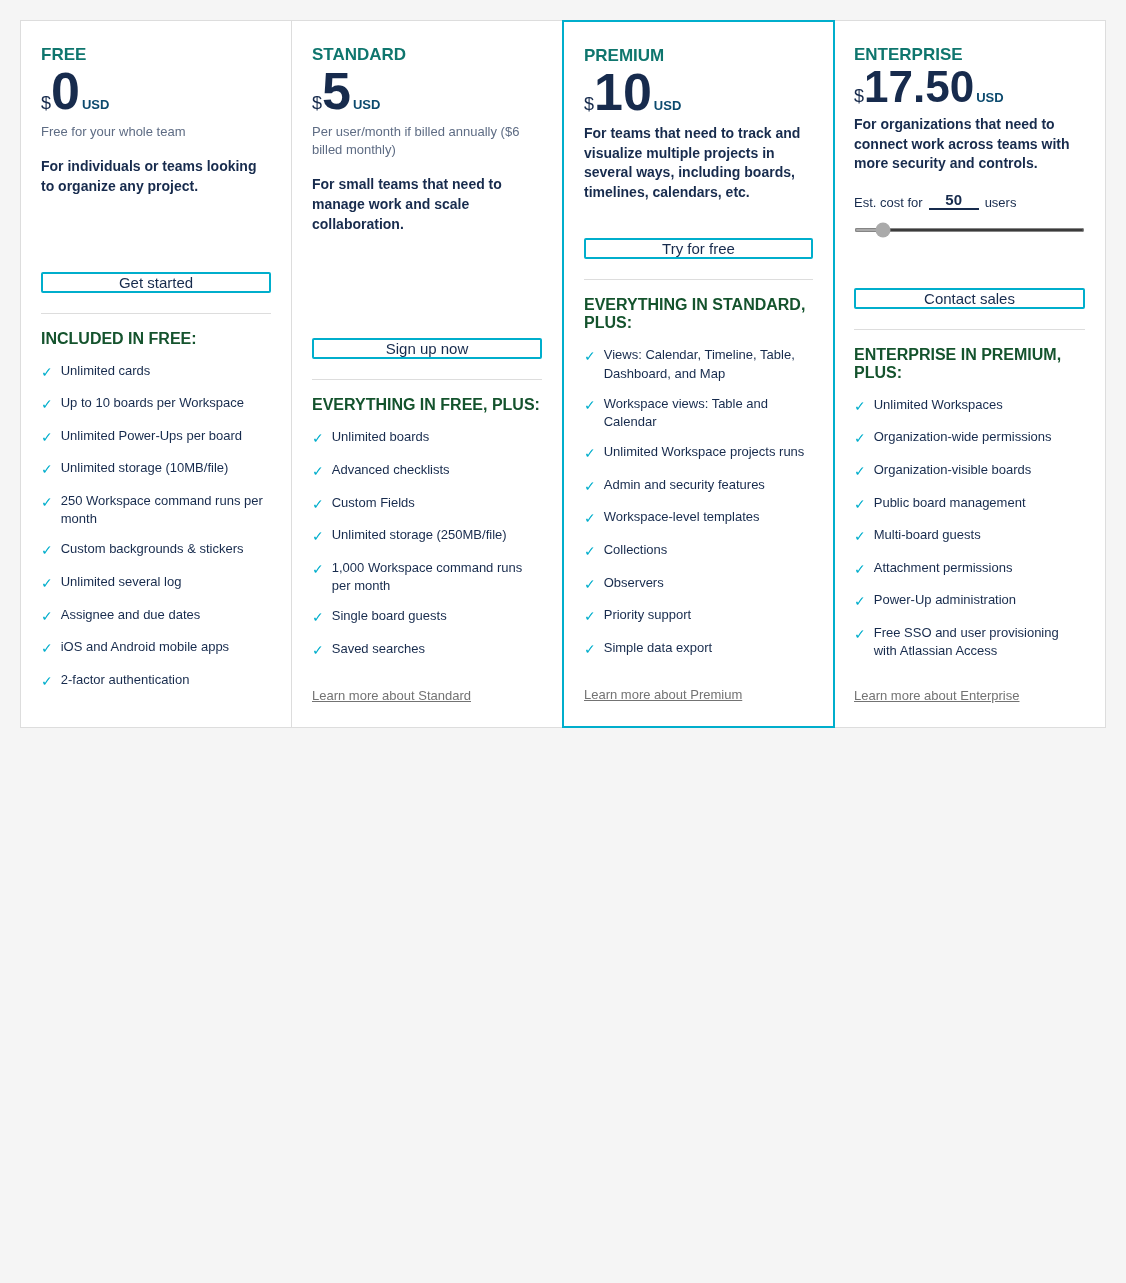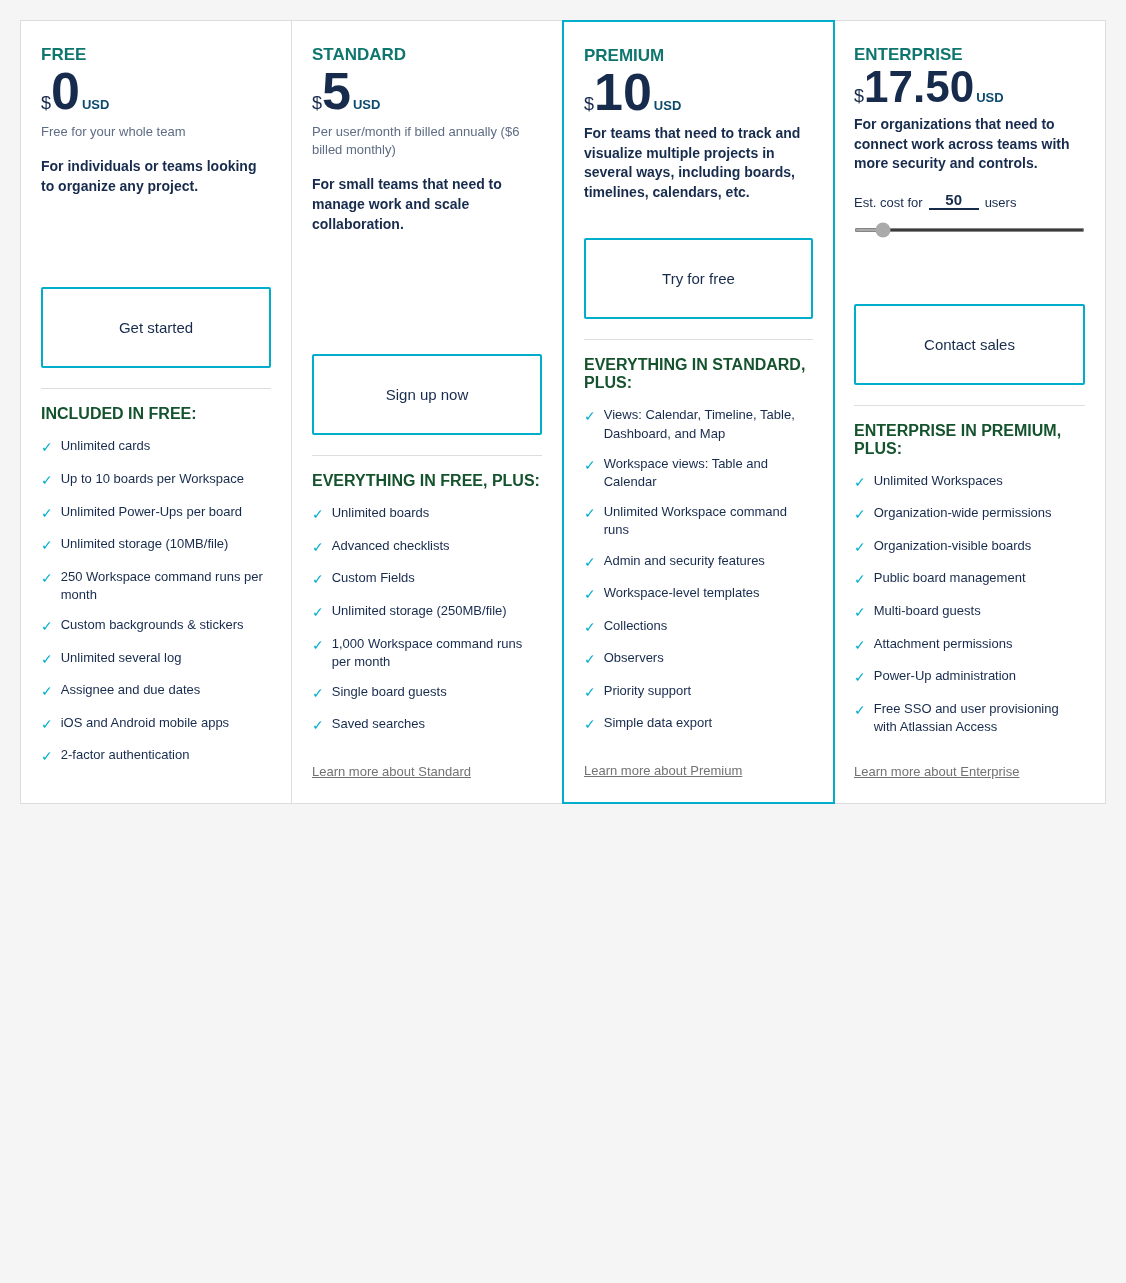--- a/index.html
+++ b/index.html
@@ -94,21 +94,21 @@
     }
     .slider {
       width: 100%;
       height: 4px;
       accent-color: #aaa;
     }
     .spacer { flex: 1; min-height: 20px; }
     .cta-button {
       display: block;
       width: 100%;
-      padding: 30px;
+      padding: 0;
       border: 2px solid #00aecc;
       background: #fff;
       color: #172b4d;
       font-size: 15px;
       font-weight: 400;
       cursor: pointer;
       text-align: center;
       margin-bottom: 20px;
       border-radius: 2px;
     }
@@ -272,21 +272,21 @@
         <li class="feature-item">
           <span class="check-icon">✓</span>
           <span>Views: Calendar, Timeline, Table, Dashboard, and Map</span>
         </li>
         <li class="feature-item">
           <span class="check-icon">✓</span>
           <span>Workspace views: Table and Calendar</span>
         </li>
         <li class="feature-item">
           <span class="check-icon">✓</span>
-          <span>Unlimited Workspace command runs</span>
+          <span>Unlimited Workspace projects runs</span>
         </li>
         <li class="feature-item">
           <span class="check-icon">✓</span>
           <span>Admin and security features</span>
         </li>
         <li class="feature-item">
           <span class="check-icon">✓</span>
           <span>Workspace-level templates</span>
         </li>
         <li class="feature-item">

